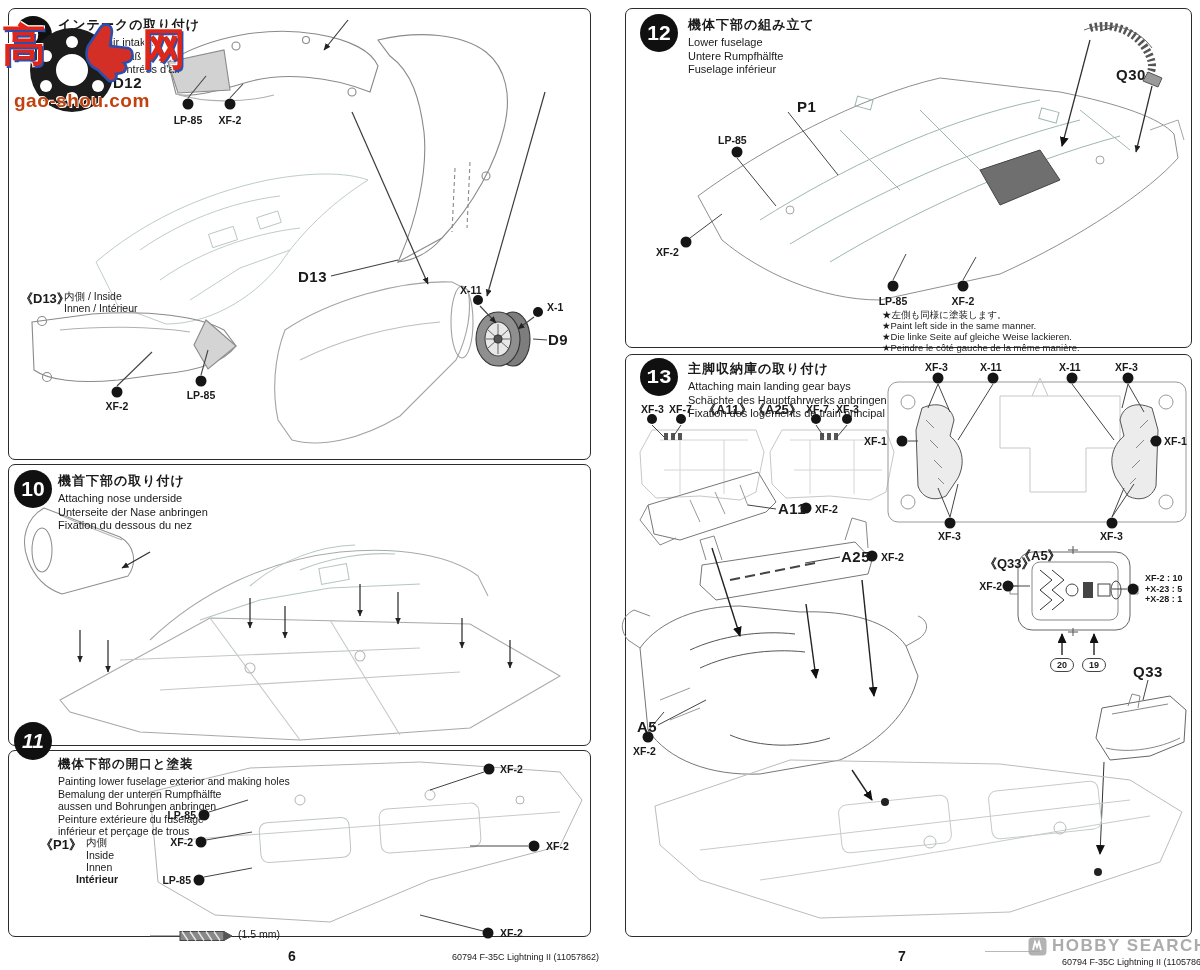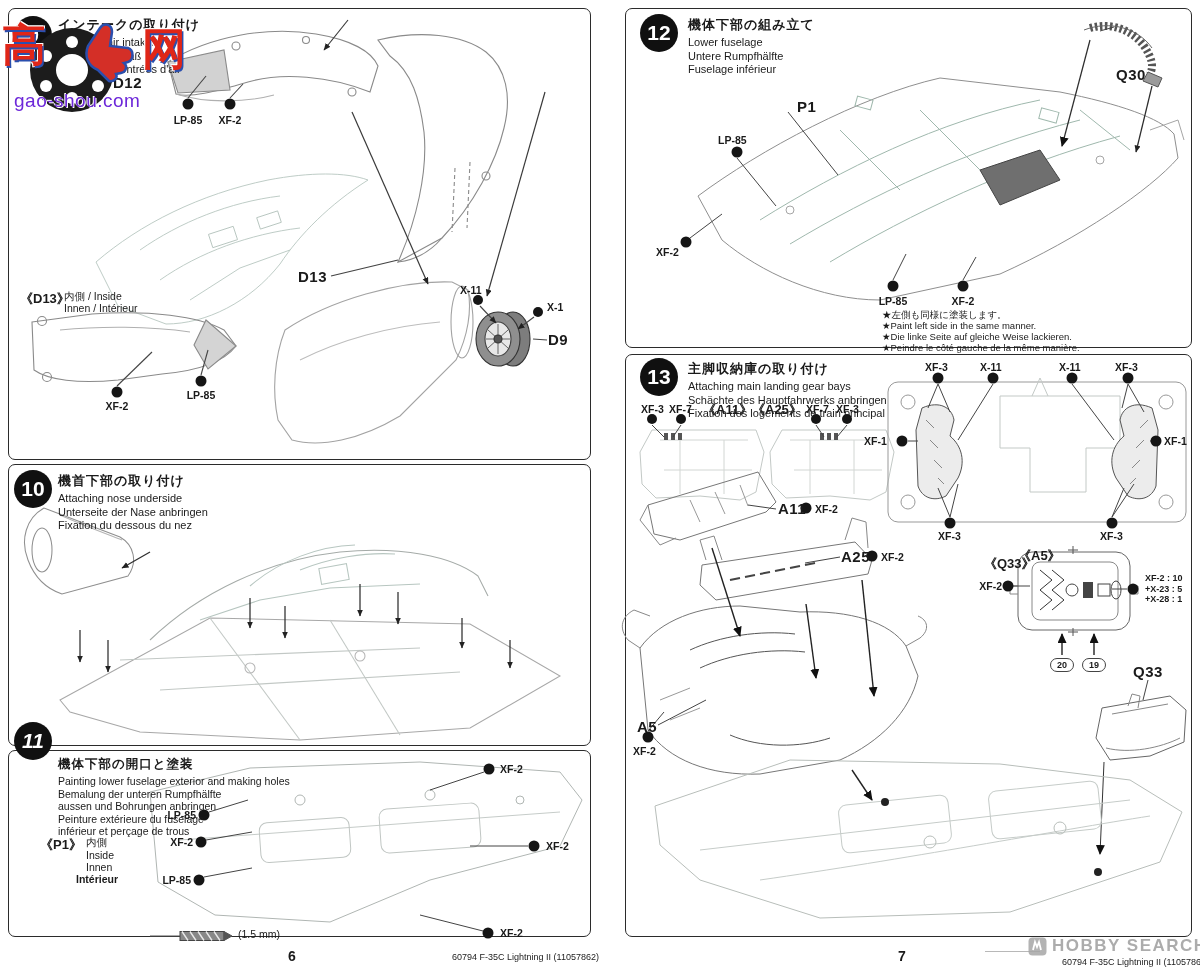--- a/index.html
+++ b/index.html
@@ -33,21 +33,21 @@
   .footer-num { position:absolute; font-size:14px; font-weight:bold; z-index:6; }
   .kit { position:absolute; font-size:9px; color:#222; z-index:6; white-space:nowrap; }
   svg.art { position:absolute; left:0; top:0; width:1200px; height:970px; z-index:4; }
   
   .wm-tl { position:absolute; left:0; top:8px; width:215px; height:120px; z-index:20; }
   .wm-tl .ch {
     position:absolute; font-size:44px; font-weight:bold; color:#e02618;
     text-shadow:1.5px 1.5px 0 #2a4fae, -1px -1px 0 #ffffff, 1px -1px 0 #ffffff, -1px 1px 0 #ffffff;
   }
   .wm-url {
-    position:absolute; left:14px; top:82px; font-size:19px; font-weight:normal; color:#6d28d9;
+    position:absolute; left:14px; top:82px; font-size:19px; font-weight:bold; color:#c2410c;
     text-shadow:1px 1px 0 #fff, -1px -1px 0 #fff; letter-spacing:.5px;
   }
   .wm-br { position:absolute; left:1028px; top:936px; z-index:20; display:flex; align-items:center; gap:5px; opacity:.85; }
   .wm-br .hs { font-size:17px; font-weight:bold; color:#9e9e9e; letter-spacing:1.5px; white-space:nowrap; }
   .hr-gray { position:absolute; height:1px; background:#b8b8b8; z-index:3; }
 </style>
 </head>
 <body>
 
 <div class="box" style="left:8px; top:8px; width:583px; height:452px;"></div>
@@ -441,21 +441,21 @@
 <div class="pl" style="left:656px; top:246px;">XF-2</div>
 <div class="pl" style="left:873px; top:295px; width:40px; text-align:center;">LP-85</div>
 <div class="pl" style="left:943px; top:295px; width:40px; text-align:center;">XF-2</div>
 <div class="note" style="left:882px; top:309px;">
   <div>★左側も同様に塗装します。</div>
   <div>★Paint left side in the same manner.</div>
   <div>★Die linke Seite auf gleiche Weise lackieren.</div>
   <div>★Peindre le côté gauche de la même manière.</div>
 </div>
 
-<div class="step-circle" style="left:640px; top:358px;">13</div>
+<div class="step-circle" style="left:640px; top:358px;font-family:Liberation Mono, monospace;">13</div>
 <div class="title" style="left:688px; top:360px;">
   <div class="ja">主脚収納庫の取り付け</div>
   <div class="ln">Attaching main landing gear bays</div>
   <div class="ln">Schächte des Hauptfahrwerks anbringen</div>
   <div class="ln">Fixation des logements de train principal</div>
 </div>
 <div class="pl" style="left:641px; top:403px;">XF-3</div>
 <div class="pl" style="left:669px; top:403px;">XF-7</div>
 <div class="btitle" style="left:703px; top:401px;">《A11》</div>
 <div class="btitle" style="left:752px; top:401px;">《A25》</div>

